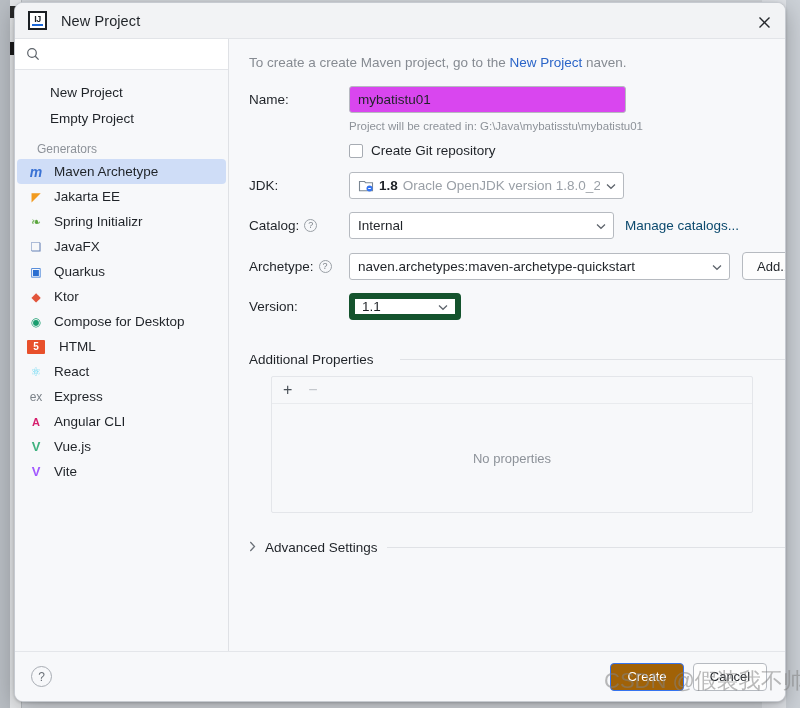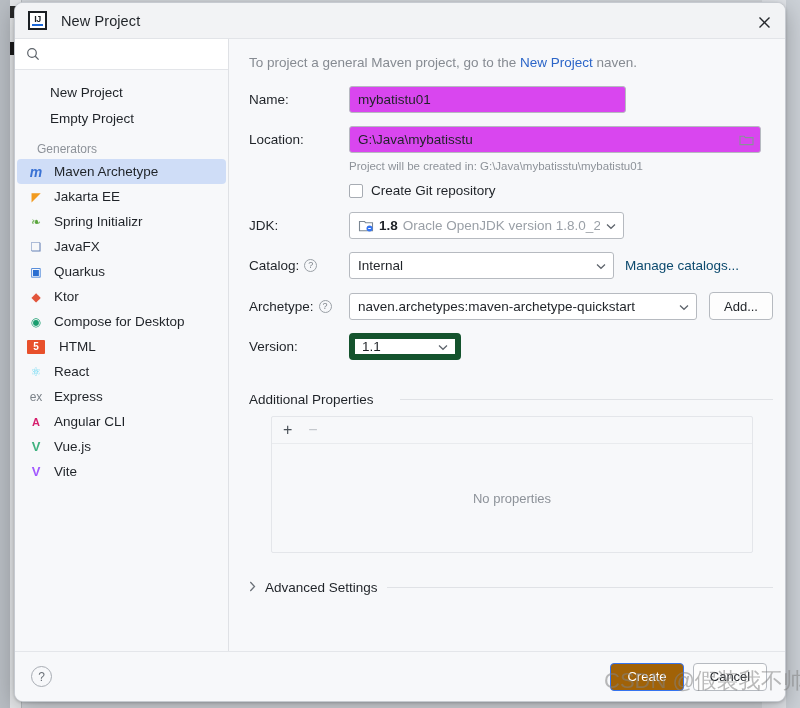--- a/index.html
+++ b/index.html
@@ -161,21 +161,21 @@
     padding: 0 7px 0 8px; font-size: 13.5px; color: #1f2328;
     position: relative; overflow: hidden;
   }
   .combo .chev { margin-left: auto; padding-left: 6px; color: #5d636b; flex: 0 0 auto; }
   .combo-text { white-space: nowrap; overflow: hidden; }
   .jdk-combo { width: 275px; }
   .jdk-icon { width: 16px; height: 14px; margin-right: 5px; flex: 0 0 16px; }
   .jdk-ver { font-weight: bold; color: #1f2328; margin-right: 5px; }
   .jdk-desc { color: #9aa0a7; }
   .catalog-combo { width: 265px; }
-  .arch-combo { width: 348px; }
+  .arch-combo { width: 381px; }
   .ver-combo {
     width: 112px; border: 6px solid #14532d; border-radius: 4px;
     padding-left: 7px;
   }
   .link {
     margin-left: 11px; font-size: 13.5px; color: #0c4a6e; text-decoration: none;
   }
   .btn {
     height: 28px; border: 1px solid #b6bac0; background: #fdfdfd;
     border-radius: 4px; font-size: 13px; color: #1f2328;
@@ -351,39 +351,28 @@
           <div class="gen-item">
             <span class="gen-icon" style="color: rgb(162, 89, 255); font-weight: bold; font-size: 13px;">V</span>
             <span>Vite</span>
           </div>
         </div>
     </div>
 
     <div class="main">
 
       <p class="hint">
-        <span>To project a general Maven project, go to the </span><a href="#">New Project</a><span> naven.</span>
+        <span>To create a create Maven project, go to the </span><a href="#">New Project</a><span> naven.</span>
       </p>
 
       <div class="row">
         <div class="lbl">Name:</div>
         <input class="txtfield name-field" type="text" value="mybatistu01" style="">
       </div>
 
-      <div class="row">
-        <div class="lbl">Location:</div>
-        <div class="loc-wrap">
-          <input class="txtfield loc-field" type="text" value="G:\Java\mybatisstu" style="">
-          <div class="folder-btn">
-            <svg width="15" height="13" viewBox="0 0 15 13">
-              <path d="M1 3.2 h4.2 l1.1 1.4 H14 v7 H1 z" fill="none" stroke="#8a9099" stroke-width="1.1"></path>
-            </svg>
-          </div>
-        </div>
-      </div>
 
       <div class="sub-note">Project will be created in: G:\Java\mybatisstu\mybatistu01</div>
 
       <div class="checkrow">
         <div class="chk"></div>
         <div class="chk-label">Create Git repository</div>
       </div>
 
       <div class="row">
         <div class="lbl">JDK:</div>

